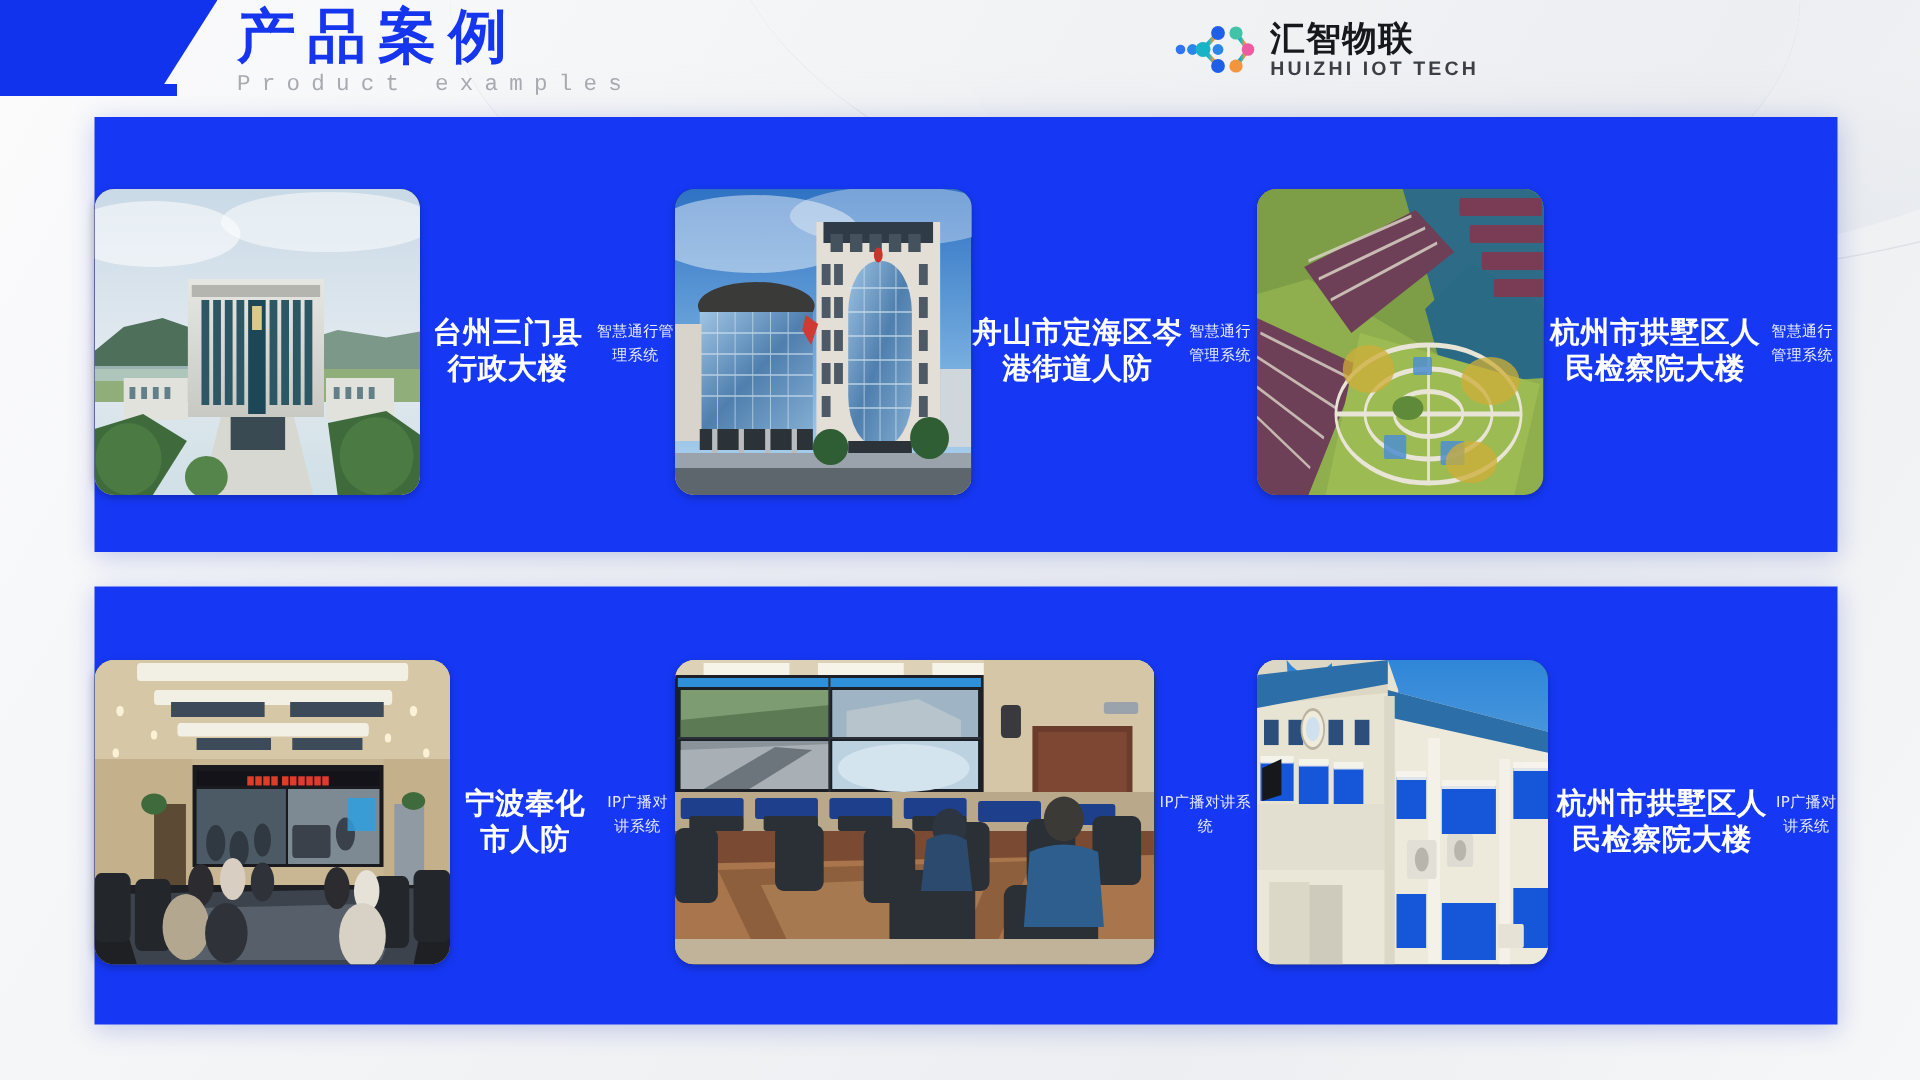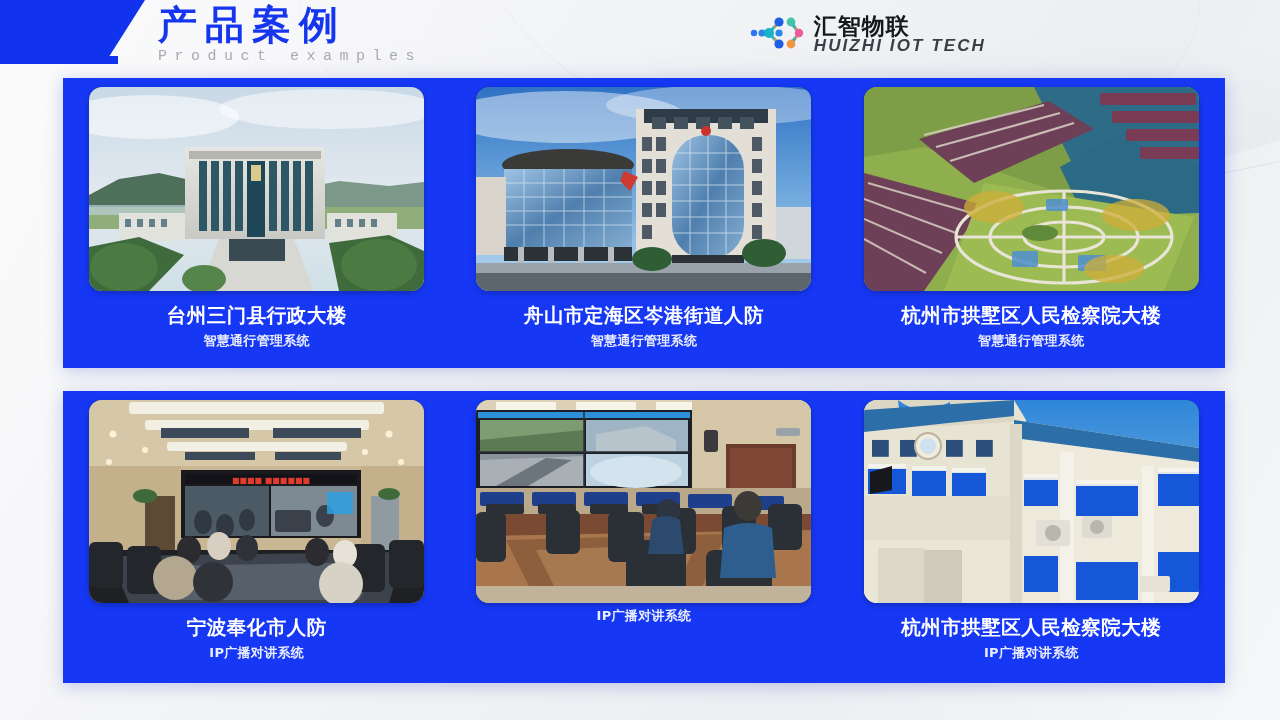--- a/index.html
+++ b/index.html
@@ -85,40 +85,40 @@
     display: flex; align-items: flex-end; gap: 8px;
   }
   .logo-mark { width: 56px; height: 40px; flex: none; }
   .logo-text { display: flex; flex-direction: column; justify-content: center; }
   .logo-cn {
     font-size: 23px; font-weight: bold; color: #16181c;
     letter-spacing: 1px; line-height: 25px;
     font-family: "DejaVu Sans", "Liberation Sans", sans-serif;
   }
   .logo-en {
-    font-size: 17px; color: #3b3e44; letter-spacing: 2.1px;
-    line-height: 14px; font-weight: bold; font-style: italic;
+    font-size: 13px; color: #3b3e44; letter-spacing: 2.1px;
+    line-height: 14px; font-weight: bold; 
     font-family: "Liberation Sans", sans-serif;
   }
 
   
   .panel {
     position: absolute;
     left: 63px; width: 1162px;
     background: #1638f5;
     display: flex;
     box-shadow: 0 3px 16px rgba(30,60,190,0.25);
   }
   .panel-row1 { top: 78px; height: 290px; }
   .panel-row2 { top: 391px; height: 292px; }
 
   .card {
     flex: 1 1 0;
     display: flex;
-    flex-direction: column;
+    flex-direction: row;
     align-items: center;
     padding-top: 9px;
   }
   .card-img {
     width: 335px; height: 204px;
     border-radius: 13px;
     overflow: hidden;
     position: relative;
     background: #2a3b55;
     box-shadow: 0 2px 6px rgba(0,0,0,0.25);
@@ -131,23 +131,23 @@
     font-size: 19.5px;
     color: #ffffff;
     font-weight: bold;
     letter-spacing: 0.5px;
     line-height: 24px;
     text-align: center;
     font-family: "DejaVu Sans", "Liberation Sans", sans-serif;
   }
   .card-sub {
     margin-top: 5px;
-    font-size: 13px;
+    font-size: 10px;
     color: #e8ecff;
-    font-weight: bold;
+    font-weight: normal;
     letter-spacing: 0.3px;
     line-height: 16px;
     text-align: center;
     font-family: "DejaVu Sans", "Liberation Sans", sans-serif;
   }
 </style>
 </head>
 <body>
 
 <div class="slide">

